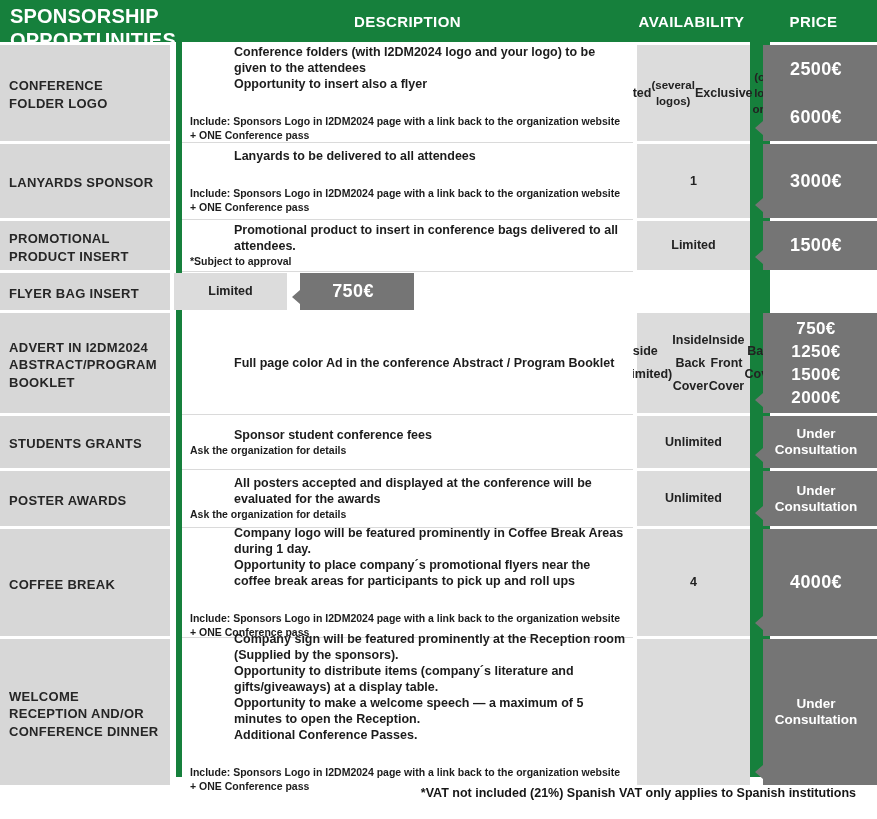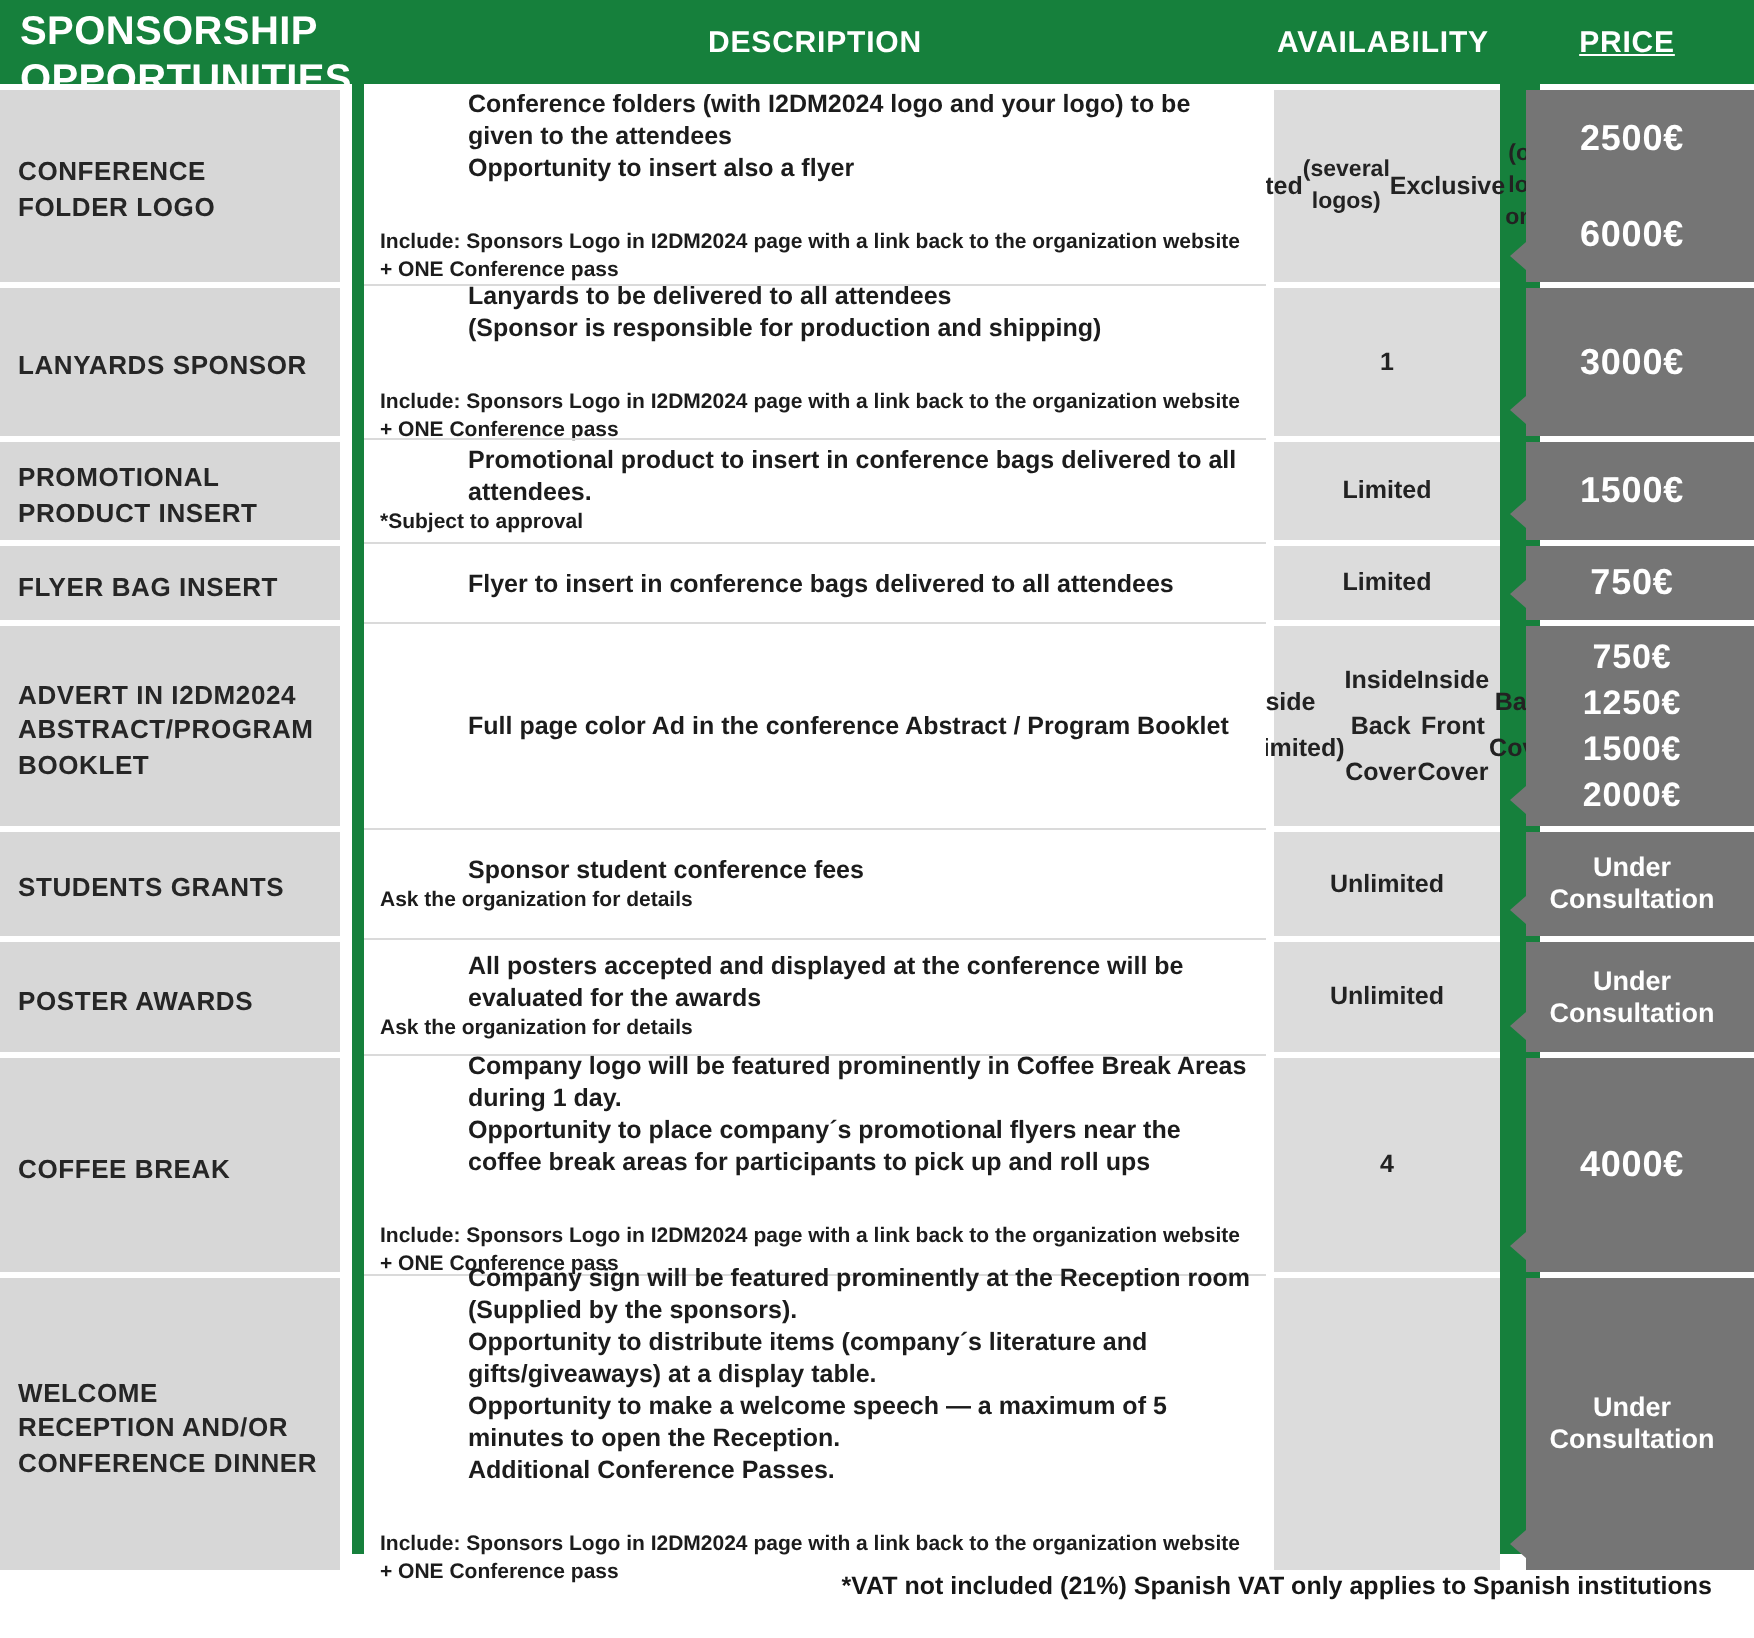--- a/index.html
+++ b/index.html
@@ -6,21 +6,21 @@
   html,body { background:#ffffff; }
   body { font-family:"Liberation Sans", sans-serif; color:#1f1f1f; }
   .sheet { position:relative; width:877px; height:819px; background:#fff; overflow:hidden; }
 
   
   .hdr { display:flex; height:42px; background:#16803C; color:#fff; }
   .hdr-title { width:182px; padding:4px 0 0 10px; font-size:20px; line-height:24px; font-weight:700; letter-spacing:.2px; }
   .hdr-col { display:flex; align-items:center; justify-content:center; font-size:15px; font-weight:700; letter-spacing:.4px; }
   .hdr-desc  { width:451px; }
   .hdr-avail { width:117px; }
-  .hdr-price { width:127px;text-decoration:underline; }
+  .hdr-price { width:127px; }
 
   
   .t-body { position:relative; padding-top:3px; height:735px; }
   .strip { position:absolute; top:0; bottom:0; background:#16803C; z-index:0; }
   .strip-desc  { left:176px; width:6px; }
   .strip-price { left:750px; width:20px; }
 
   .row { position:relative; display:flex; margin-bottom:3px; z-index:1; }
   .r1{height:96px}.r2{height:74px}.r3{height:49px}.r4{height:37px}.r5{height:100px}
   .r6{height:52px}.r7{height:55px}.r8{height:107px}.r9{height:146px}
@@ -86,21 +86,20 @@
           <div class="p-num">2500€</div>
           <div class="p-num">6000€</div>
         </div>
       </div>
     </div>
 
     <div class="row r2">
       <div class="c-label">LANYARDS SPONSOR</div>
       <div class="c-desc">
         <div class="d-main">Lanyards to be delivered to all attendees</div>
-        <div class="d-main">(Sponsor is responsible for production and shipping)</div>
         <div class="d-inc">Include: Sponsors Logo in I2DM2024 page with a link back to the organization website + ONE Conference pass</div>
       </div>
       <div class="c-avail">
         <div class="a-main">1</div>
       </div>
       <div class="c-price">
         <div class="tag">
           <div class="p-num">3000€</div>
         </div>
       </div>
@@ -117,23 +116,20 @@
       </div>
       <div class="c-price">
         <div class="tag">
           <div class="p-num">1500€</div>
         </div>
       </div>
     </div>
 
     <div class="row r4">
       <div class="c-label">FLYER BAG INSERT</div>
-      <div class="c-desc">
-        <div class="d-main">Flyer to insert in conference bags delivered to all attendees</div>
-      </div>
       <div class="c-avail">
         <div class="a-main">Limited</div>
       </div>
       <div class="c-price">
         <div class="tag">
           <div class="p-num">750€</div>
         </div>
       </div>
     </div>
 

